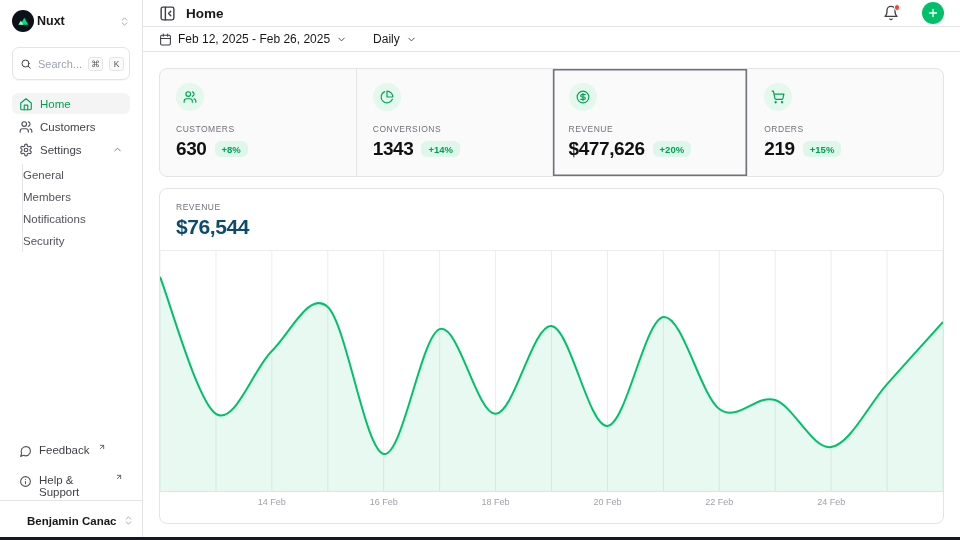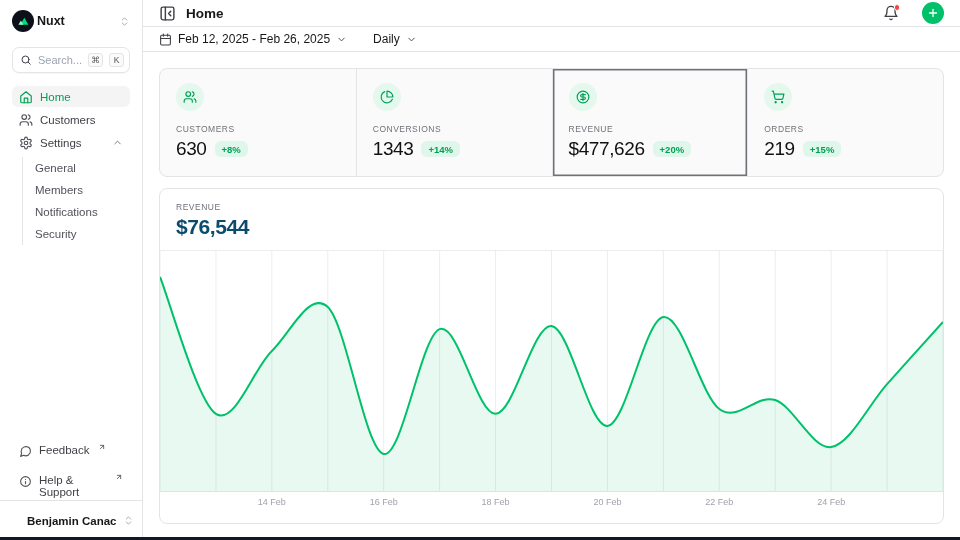--- a/index.html
+++ b/index.html
@@ -12,31 +12,31 @@
   }
   svg { display:block; }
   .icon { flex:none; }
 
   
   .sidebar { width:143px; height:540px; border-right:1px solid var(--border); display:flex; flex-direction:column; padding:8px 12px 0; background:#fff; }
   .logo-row { display:flex; align-items:center; gap:3px; height:26px; }
   .logo-badge { width:22px; height:22px; border-radius:50%; background:#0c1018; display:flex; align-items:center; justify-content:center; }
   .logo-name { font-size:12.5px; font-weight:700; color:#18181b; flex:1; }
   .chev-updown { color:#9ca3af; }
-  .search-box { margin-top:13px; height:26px; border:1px solid var(--border); border-radius:7px; background:#fff; display:flex; align-items:center; gap:6px; padding:0 5px 0 7px; box-shadow:0 1px 1px rgba(0,0,0,0.03); }
+  .search-box { margin-top:13px; height:33px; border:1px solid var(--border); border-radius:7px; background:#fff; display:flex; align-items:center; gap:6px; padding:0 5px 0 7px; box-shadow:0 1px 1px rgba(0,0,0,0.03); }
   .search-ph { flex:1; font-size:11px; color:#9ca3af; }
   .kbd { width:15px; height:14px; border:1px solid var(--border); border-radius:3px; background:#fafafa; color:#52525b; font-size:8.5px; display:flex; align-items:center; justify-content:center; }
   .nav { margin-top:13px; display:flex; flex-direction:column; gap:2px; }
   .nav-item { height:21px; display:flex; align-items:center; gap:7px; padding:0 7px; border-radius:6px; font-size:11.5px; font-weight:500; color:var(--text); cursor:pointer; }
   .nav-item .icon { color:#52525b; }
   .nav-item.active { background:#f4f4f5; color:var(--primary-deep); }
   .nav-item.active .icon { color:var(--primary-deep); }
   .nav-label { flex:1; }
   .nav-badge { min-width:13px; height:13px; padding:0 3px; border:1px solid var(--border); border-radius:4px; background:#fff; color:#52525b; font-size:8.5px; display:flex; align-items:center; justify-content:center; }
-  .submenu { margin-left:10px; border-left:1px solid var(--border); padding-left:12px; display:flex; flex-direction:column; margin-top:2px; }
+  .submenu { margin-left:10px; border-left:1px solid var(--border); display:flex; flex-direction:column; margin-top:2px; }
   .submenu-item { height:22px; display:flex; align-items:center; font-size:11.5px; color:#52525b; cursor:pointer; }
   .sidebar-spacer { flex:1; }
   .side-foot { display:flex; flex-direction:column; gap:10px; padding-bottom:8px; }
   .foot-item { height:20px; display:flex; align-items:flex-start; gap:7px; font-size:11.5px; color:var(--text); font-weight:500; padding:2px 7px 0; cursor:pointer; }
   .foot-item .icon { color:#52525b; margin-top:1px; }
   .ext-arrow { color:#9ca3af; margin-left:1px; position:relative; top:-2px; }
   .user-row { border-top:1px solid var(--border); margin:0 -12px; padding:9px 20px; display:flex; align-items:center; gap:7px; cursor:pointer; }
   .avatar { width:21px; height:21px; border-radius:50%; background:radial-gradient(circle at 35% 30%, #6b6f76 0%, #3a3d42 45%, #14161a 100%); }
   .user-name { flex:1; font-size:11.5px; font-weight:700; color:#18181b; white-space:nowrap; }
 
@@ -57,21 +57,21 @@
   .content { padding:16px; flex:1; }
 
   
   .stats { display:grid; grid-template-columns:repeat(4,1fr); border:1px solid var(--border); border-radius:8px; background:#fafafa; overflow:hidden; }
   .stat-card { padding:14px 16px 16px; cursor:pointer; position:relative; }
   .stat-card + .stat-card { border-left:1px solid var(--border); }
   .stat-card.selected { box-shadow:inset 0 0 0 1.5px #71717a; }
   .stat-icon-circle { width:28px; height:28px; border-radius:50%; background:var(--primary-soft); display:flex; align-items:center; justify-content:center; color:var(--primary-deep); }
   .stat-label { margin-top:13px; font-size:8.5px; font-weight:500; letter-spacing:0.5px; color:var(--muted); }
   .stat-value-row { margin-top:4px; display:flex; align-items:center; gap:8px; }
-  .stat-value { font-size:19px; font-weight:400; color:#111113; letter-spacing:-0.4px; }
+  .stat-value { font-size:19px; font-weight:700; color:#111113; letter-spacing:-0.4px; }
   .stat-delta { padding:2.5px 7px; border-radius:6px; background:#dff6eb; color:var(--primary-deep); font-size:9.5px; font-weight:700; }
 
   
   .chart-panel { margin-top:11px; border:1px solid var(--border); border-radius:8px; background:#fff; height:336px; overflow:hidden; }
   .chart-header { padding:13px 16px 11px; }
   .chart-label { font-size:8.5px; font-weight:500; letter-spacing:0.5px; color:var(--muted); }
   .chart-value { margin-top:3px; font-size:21px; font-weight:700; color:#0c4a6e; letter-spacing:-0.4px; }
   .chart-plot { position:relative; height:242px; }
   .chart-plot svg { width:100%; height:242px; }
   .gridline { stroke:#ededf0; stroke-width:1; fill:none; }

